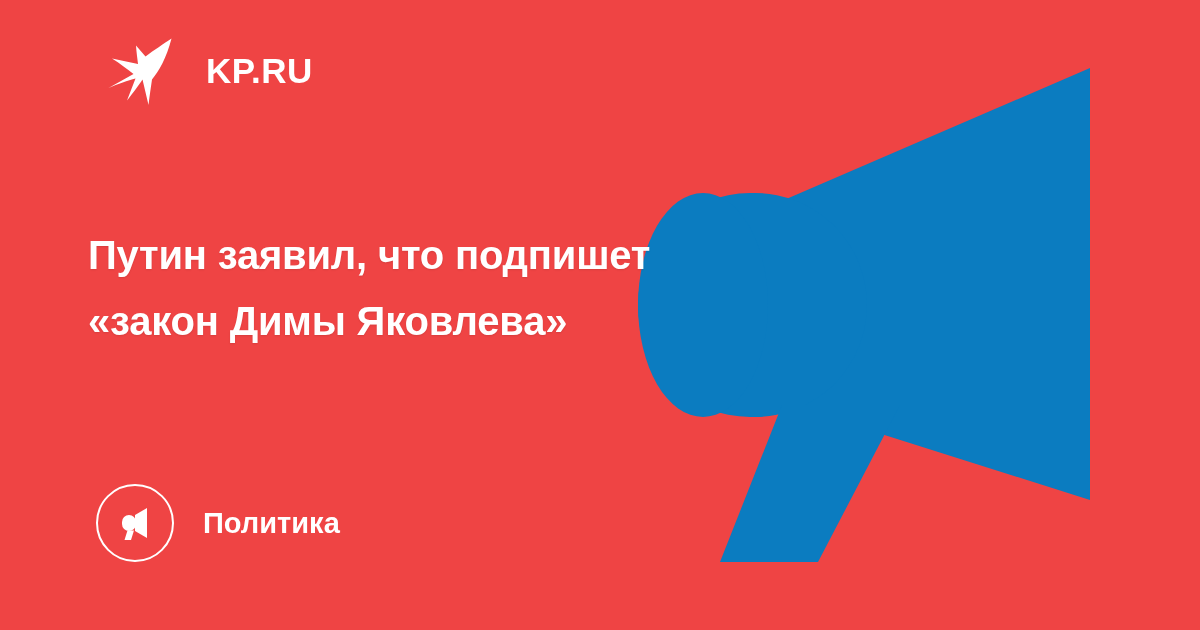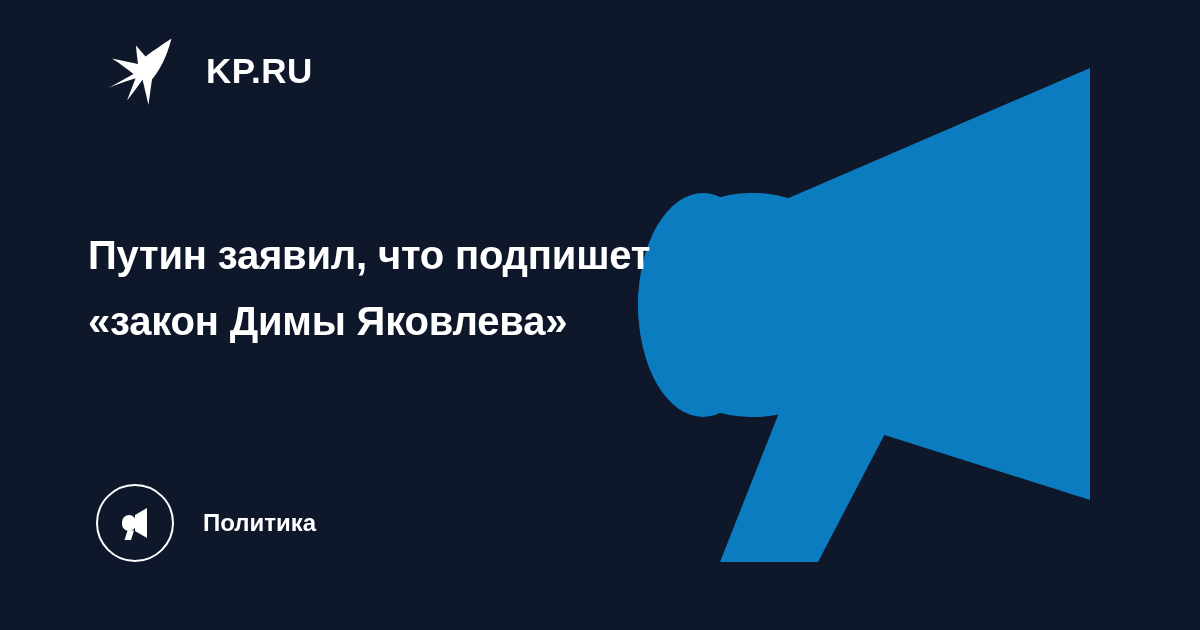--- a/index.html
+++ b/index.html
@@ -10,21 +10,21 @@
   }
   body {
     font-family: "Liberation Sans", "DejaVu Sans", sans-serif;
   }
 
   .card {
     position: relative;
     width: 1200px;
     height: 630px;
     overflow: hidden;
-    background: #0f172a;
+    background: #ef4444;
   }
 
   
   .watermark {
     position: absolute;
     left: 0;
     top: 0;
     width: 1200px;
     height: 630px;
     pointer-events: none;
@@ -92,21 +92,21 @@
     justify-content: center;
   }
   .category-icon {
     width: 40px;
     height: 40px;
     display: block;
   }
   .category-label {
     margin-left: 29px;
     color: #ffffff;
-    font-size: 24px;
+    font-size: 29px;
     font-weight: 700;
     line-height: 1;
     white-space: nowrap;
   }
 </style>
 </head>
 <body>
 
 <div class="card">
 

